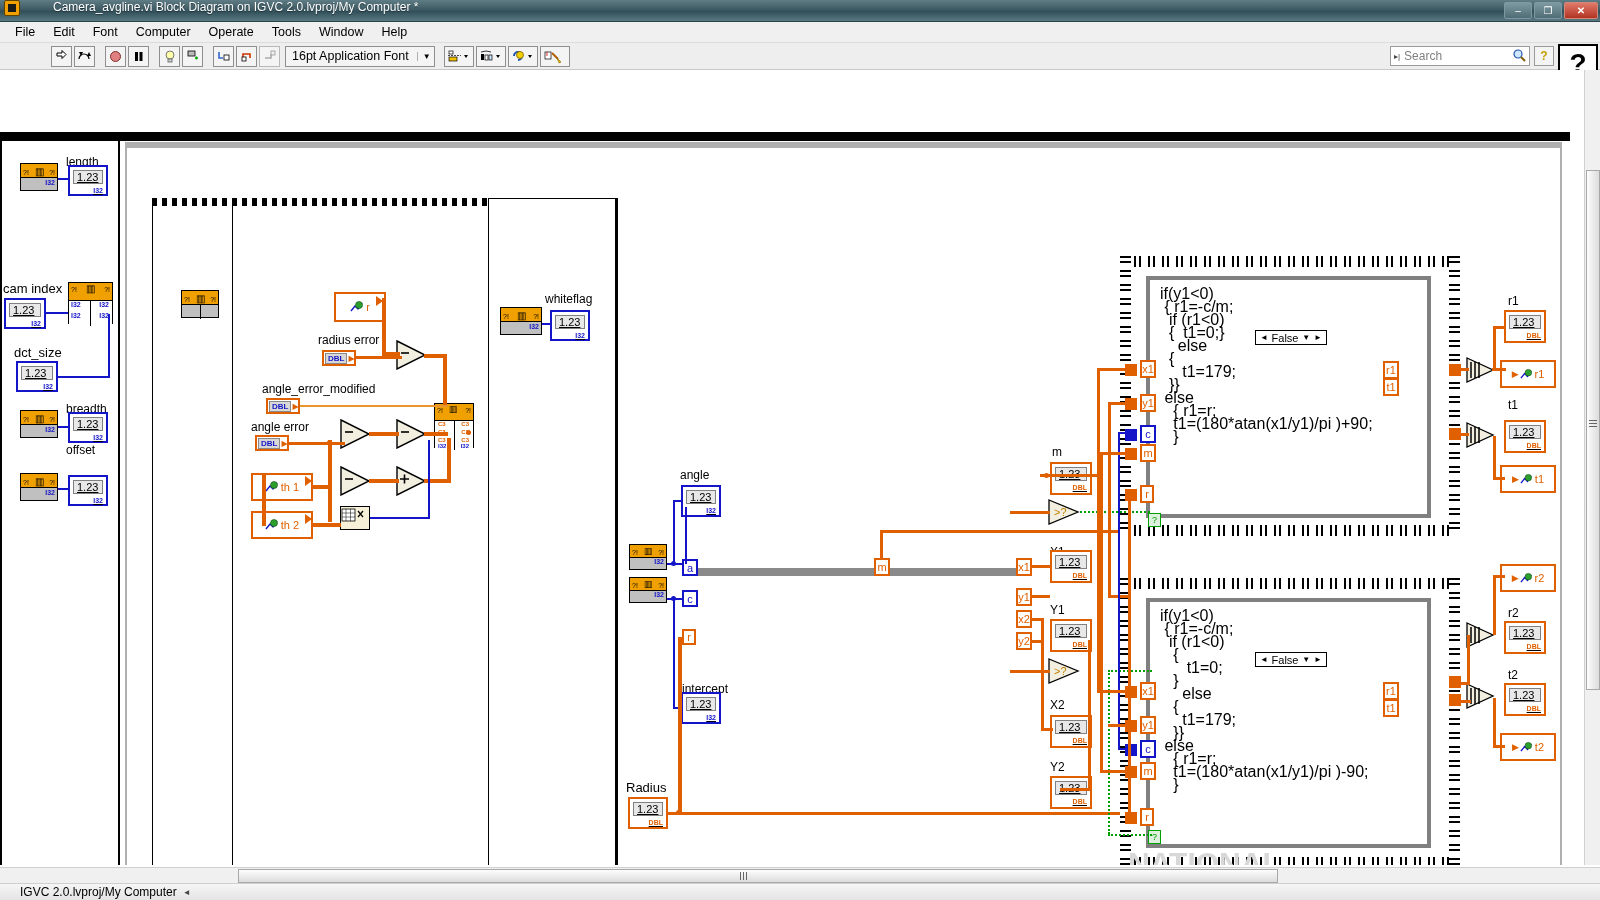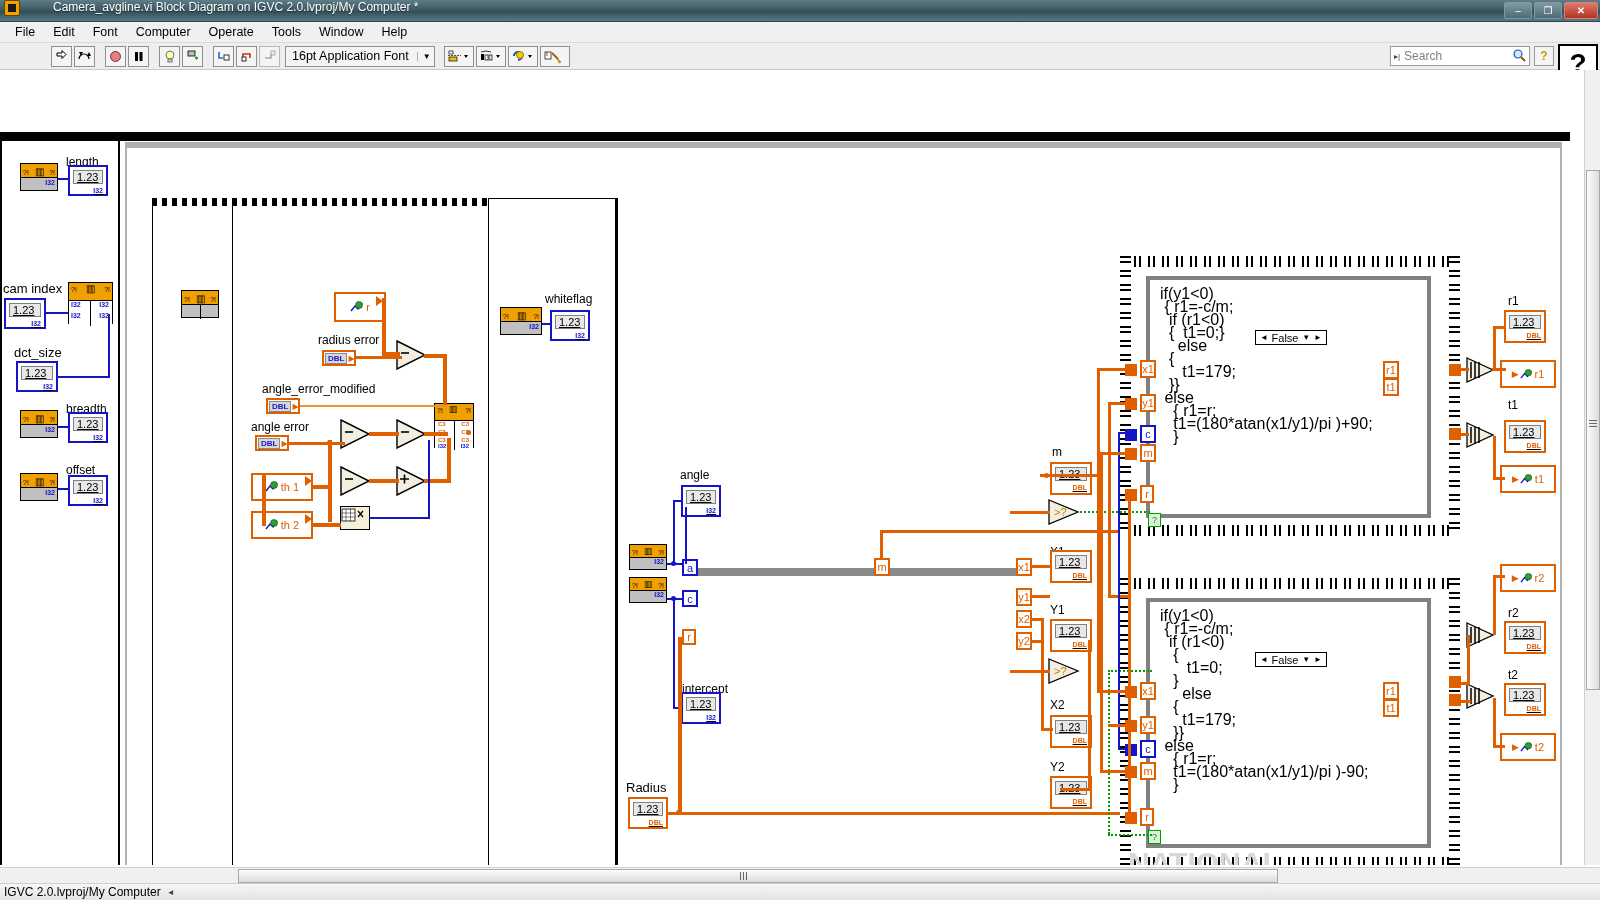--- a/index.html
+++ b/index.html
@@ -145,21 +145,21 @@
     background:repeating-linear-gradient(to bottom,#666 0 1px,transparent 1px 3px);}
   #hscroll{position:absolute;left:0;bottom:17px;width:1600px;height:16px;background:#f0f0f0;border-top:1px solid #d0d0d0;}
   #hscroll .thumb{position:absolute;left:238px;top:1px;width:1040px;height:14px;background:linear-gradient(to bottom,#fdfdfd,#dcdcdc);border:1px solid #a8a8a8;}
   #hscroll .grip{position:absolute;left:740px;top:4px;width:9px;height:8px;
     background:repeating-linear-gradient(to right,#666 0 1px,transparent 1px 3px);}
 
   
   #statusbar{
     position:absolute;left:0;bottom:0;width:1600px;height:17px;
     background:linear-gradient(to bottom,#f6f6f6,#e4e4e4);border-top:1px solid #cfcfcf;
-    display:flex;align-items:center;font-size:12px;padding-left:4px;
+    display:flex;align-items:center;font-size:12px;padding-left:20px;
   }
   #statusbar .arr{margin-left:6px;font-size:8px;color:#444;}
 </style>
 </head>
 <body>
 
 <div id="titlebar">
   <div class="ticon"></div>
   <div class="ttext">Camera_avgline.vi Block Diagram on IGVC 2.0.lvproj/My Computer *</div>
   <div id="winbtns">
@@ -368,21 +368,21 @@
   <div class="bundle" style="left:20px;top:403px;width:38px;height:28px;">
     <div class="top" style="position:relative">
         <span style="position:absolute;left:2px;top:5px;font-size:7px">?!</span>
         <span style="position:absolute;right:2px;top:5px;font-size:7px">?!</span>
         <span style="position:absolute;left:14px;top:2px;font-size:10px">▥</span>
       </div>
     <div class="bot" style="position:relative">
         <span style="position:absolute;right:2px;top:1px;font-size:7px;color:#1414c8;font-weight:bold">I32</span>
       </div>
   </div>
-  <div class="lbl sm" style="left:66px;top:393px;">offset</div>
+  <div class="lbl sm" style="left:66px;top:373px;">offset</div>
   <div class="numbox" style="left:68px;top:405px;width:40px;height:31px;">
     <div class="inner">1.23</div>
     <div class="tt">I32</div>
   </div>
 
   <div class="w blue" style="left:46px;top:242px;width:22px;height:2px;"></div>
   <div class="w blue" style="left:58px;top:306px;width:50px;height:2px;"></div>
   <div class="w blue" style="left:108px;top:244px;width:2px;height:64px;"></div>
   <div class="w blue" style="left:58px;top:108px;width:10px;height:2px;"></div>
   <div class="w blue" style="left:58px;top:356px;width:10px;height:2px;"></div>

